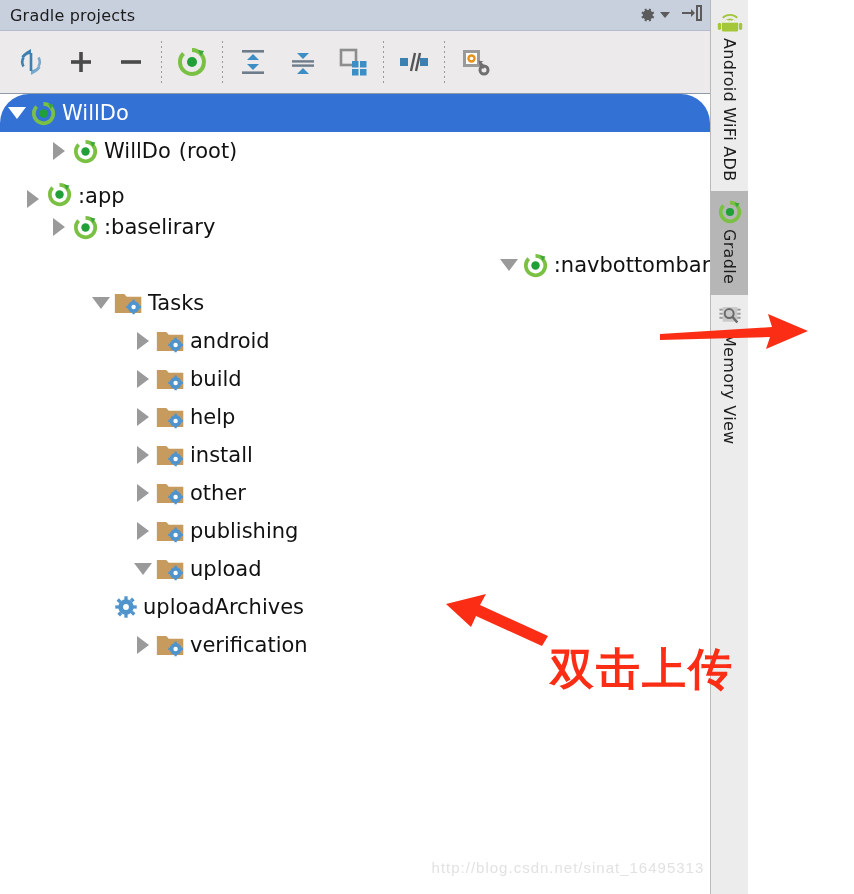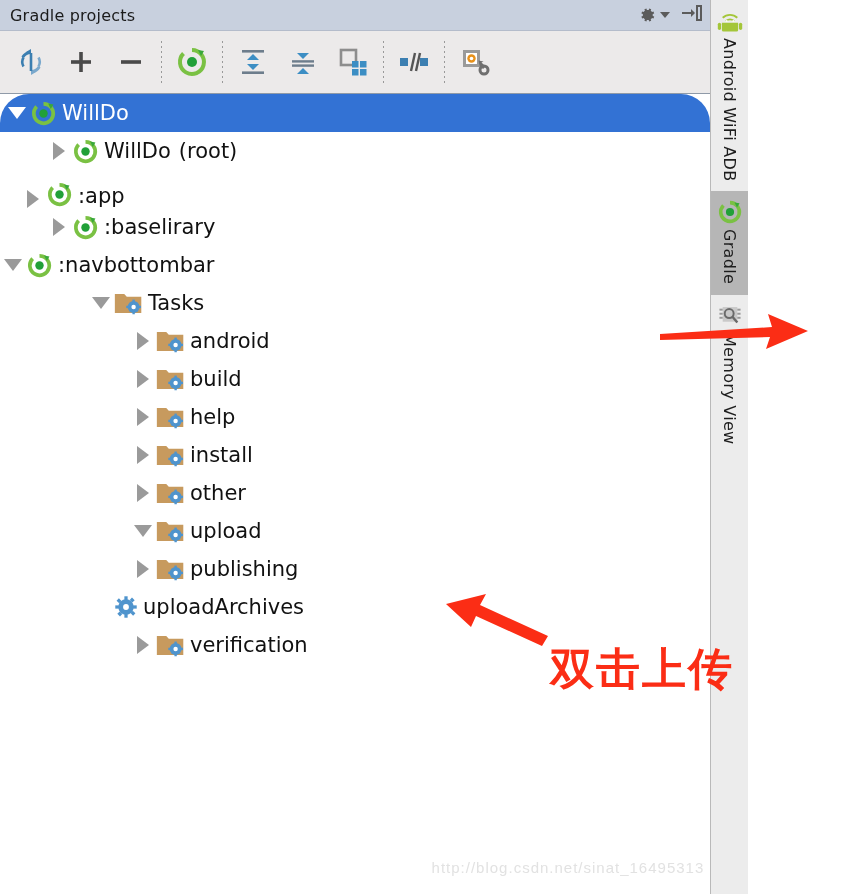--- a/index.html
+++ b/index.html
@@ -264,21 +264,21 @@
           </span>
           <span class="icon">
             <svg width="27" height="27" viewBox="0 0 32 32">
               <path fill="none" stroke="#7ac143" stroke-width="4.4" d="M16 4.5a11.5 11.5 0 11-8.1 3.4"></path>
               <path fill="#3aa83a" d="M21.5 4.2l6.3 1.1-3.2 5.3z"></path>
               <circle cx="16" cy="16" r="5" fill="#21a038"></circle>
             </svg>
           </span>
           <span class="lbl">:baselirary</span>
         </div>
-        <div class="row" style="">
+        <div class="row" style=" justify-content: flex-end;">
           <span class="arrow">
             <span class="tri-d"></span>
           </span>
           <span class="icon">
             <svg width="27" height="27" viewBox="0 0 32 32">
               <path fill="none" stroke="#7ac143" stroke-width="4.4" d="M16 4.5a11.5 11.5 0 11-8.1 3.4"></path>
               <path fill="#3aa83a" d="M21.5 4.2l6.3 1.1-3.2 5.3z"></path>
               <circle cx="16" cy="16" r="5" fill="#21a038"></circle>
             </svg>
           </span>
@@ -411,61 +411,61 @@
                   <rect x="-1.6" y="5.6" width="3.4" height="2.8"></rect>
                   <rect x="12.2" y="5.6" width="3.4" height="2.8"></rect>
                 </g>
               </g>
             </svg>
           </span>
           <span class="lbl">other</span>
         </div>
         <div class="row" style="padding-left: 130px;">
           <span class="arrow">
+            <span class="tri-r"></span>
+          </span>
+          <span class="icon">
+            <svg width="29" height="27" viewBox="0 0 34 30">
+              <path fill="#c79a5e" d="M1 4h11l3 3h17v19H1z"></path>
+              <path fill="#ffffff" d="M15 10h16v14H15z" opacity=".0"></path>
+              <g transform="translate(16,12)">
+                <circle cx="7" cy="7" r="7" fill="#4f94cd"></circle>
+                <circle cx="7" cy="7" r="2.6" fill="#ffffff"></circle>
+                <g fill="#4f94cd">
+                  <rect x="5.6" y="-1.6" width="2.8" height="3.4"></rect>
+                  <rect x="5.6" y="12.2" width="2.8" height="3.4"></rect>
+                  <rect x="-1.6" y="5.6" width="3.4" height="2.8"></rect>
+                  <rect x="12.2" y="5.6" width="3.4" height="2.8"></rect>
+                </g>
+              </g>
+            </svg>
+          </span>
+          <span class="lbl">publishing</span>
+        </div>
+        <div class="row" style="padding-left: 130px;">
+          <span class="arrow">
             <span class="tri-d"></span>
           </span>
           <span class="icon">
             <svg width="29" height="27" viewBox="0 0 34 30">
               <path fill="#c79a5e" d="M1 4h11l3 3h17v19H1z"></path>
               <path fill="#ffffff" d="M15 10h16v14H15z" opacity=".0"></path>
               <g transform="translate(16,12)">
                 <circle cx="7" cy="7" r="7" fill="#4f94cd"></circle>
                 <circle cx="7" cy="7" r="2.6" fill="#ffffff"></circle>
                 <g fill="#4f94cd">
                   <rect x="5.6" y="-1.6" width="2.8" height="3.4"></rect>
                   <rect x="5.6" y="12.2" width="2.8" height="3.4"></rect>
                   <rect x="-1.6" y="5.6" width="3.4" height="2.8"></rect>
                   <rect x="12.2" y="5.6" width="3.4" height="2.8"></rect>
                 </g>
               </g>
             </svg>
           </span>
           <span class="lbl">upload</span>
-        </div>
-        <div class="row" style="padding-left: 130px;">
-          <span class="arrow">
-            <span class="tri-r"></span>
-          </span>
-          <span class="icon">
-            <svg width="29" height="27" viewBox="0 0 34 30">
-              <path fill="#c79a5e" d="M1 4h11l3 3h17v19H1z"></path>
-              <path fill="#ffffff" d="M15 10h16v14H15z" opacity=".0"></path>
-              <g transform="translate(16,12)">
-                <circle cx="7" cy="7" r="7" fill="#4f94cd"></circle>
-                <circle cx="7" cy="7" r="2.6" fill="#ffffff"></circle>
-                <g fill="#4f94cd">
-                  <rect x="5.6" y="-1.6" width="2.8" height="3.4"></rect>
-                  <rect x="5.6" y="12.2" width="2.8" height="3.4"></rect>
-                  <rect x="-1.6" y="5.6" width="3.4" height="2.8"></rect>
-                  <rect x="12.2" y="5.6" width="3.4" height="2.8"></rect>
-                </g>
-              </g>
-            </svg>
-          </span>
-          <span class="lbl">publishing</span>
         </div>
         <div class="row" style="padding-left: 88px;">
           <span class="arrow"></span>
           <span class="icon">
             <svg width="24" height="24" viewBox="0 0 28 28">
               <circle cx="14" cy="14" r="9" fill="#4f94cd"></circle>
               <circle cx="14" cy="14" r="3.4" fill="#ffffff"></circle>
               <g fill="#4f94cd">
                 <rect x="12.1" y="1.5" width="3.8" height="4.4"></rect>
                 <rect x="12.1" y="22.1" width="3.8" height="4.4"></rect>

